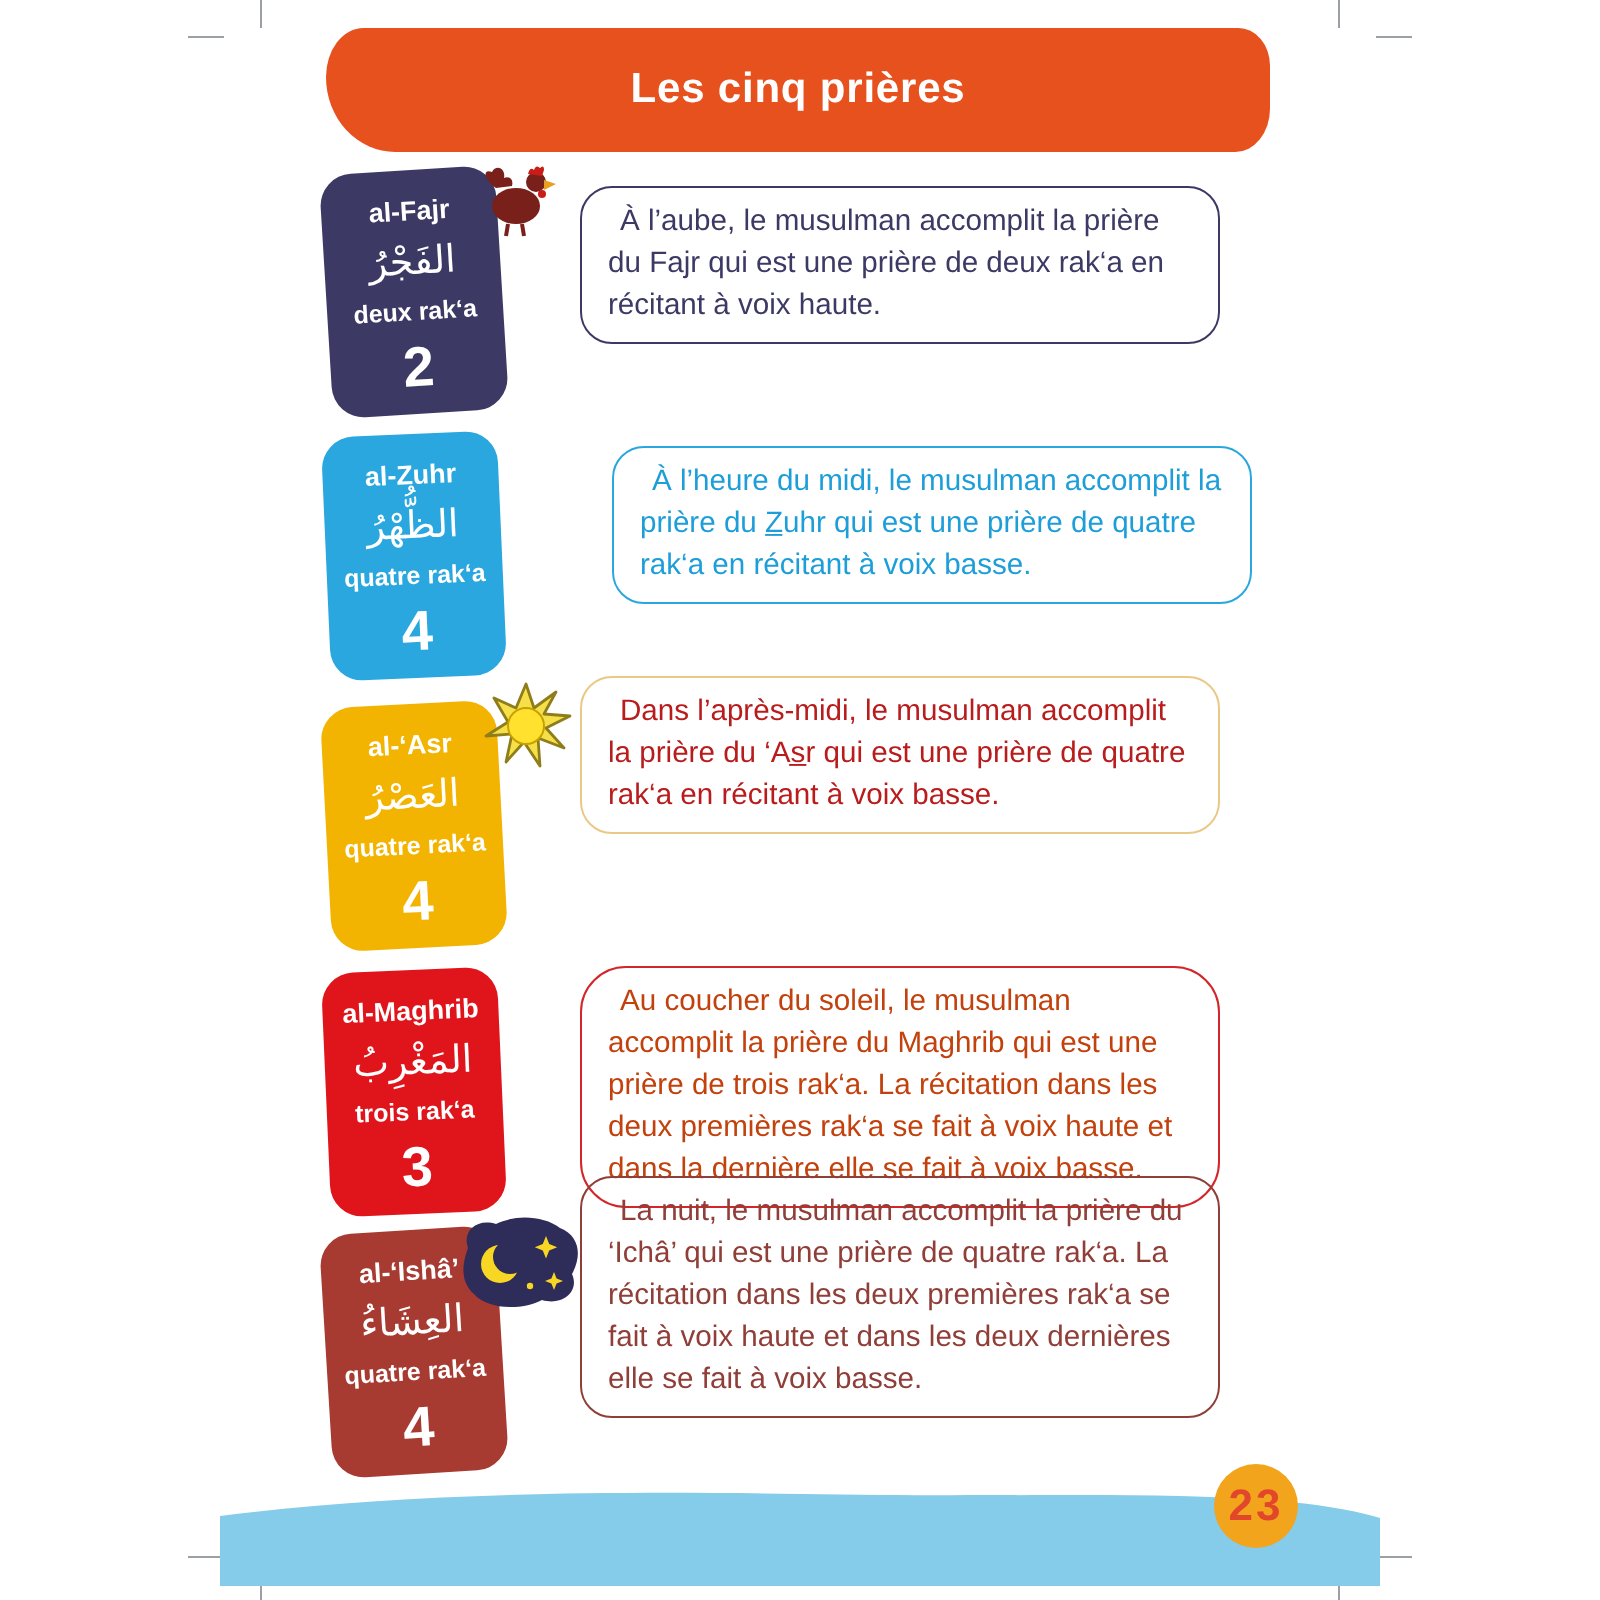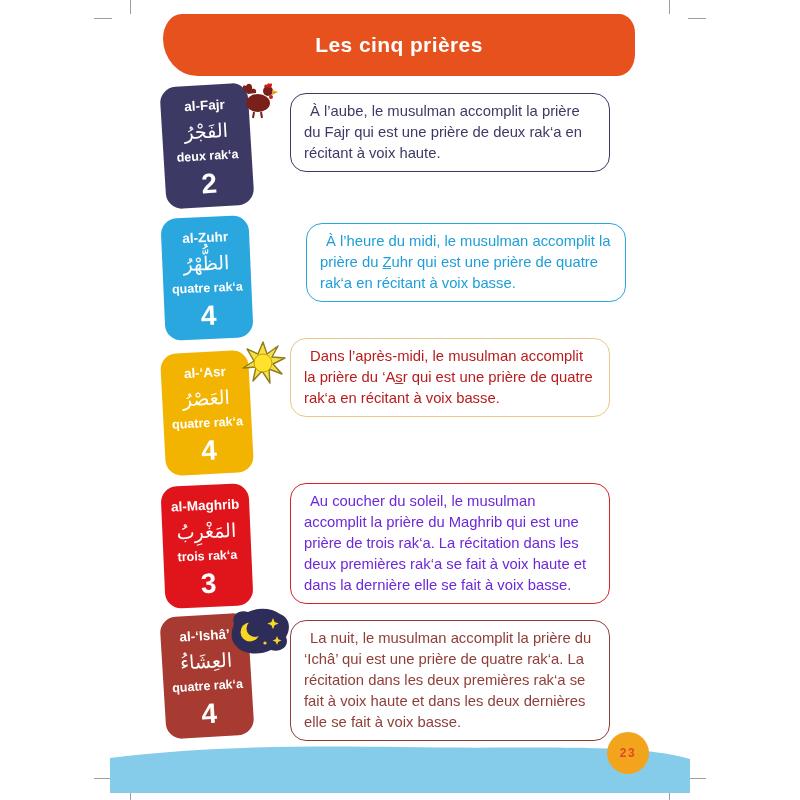--- a/index.html
+++ b/index.html
@@ -31,34 +31,34 @@
   .card.asr    {top:352px;background:#F2B400;transform:rotate(-3deg);}
   .card.maghrib{top:485px;background:#E0151B;transform:rotate(-2.5deg);}
   .card.isha   {top:615px;background:#A73A31;transform:rotate(-3.5deg);}
 
   
   .desc{position:absolute;left:290px;width:320px;box-sizing:border-box;border:1.6px solid;
     border-radius:16px;padding:7px 13px;font-size:14.8px;line-height:21px;text-indent:6px;}
   .desc.fajr   {top:93px; color:#3C3A64;border-color:#3C3A64;}
   .desc.zuhr   {top:223px;color:#1E9ED8;border-color:#2AA7DE;margin-left:16px;}
   .desc.asr    {top:338px;color:#b91c1c;border-color:#EAC886;}
-  .desc.maghrib{top:483px;color:#6d28d9;border-color:#D3262B;}
-  .desc.isha   {top:620px;color:#8F3E38;border-color:#8F3E38;}
+  .desc.maghrib{top:483px;color:#c2410c;border-color:#D3262B;border-radius:23px;}
+  .desc.isha   {top:588px;color:#8F3E38;border-color:#8F3E38;}
 
   
   .icon{position:absolute;display:block;line-height:0;}
   .icon-rooster{left:238px;top:80px;}
   .icon-sun{left:240px;top:340px;}
   .icon-night{left:228px;top:606px;}
 
   
   .wave{position:absolute;left:110px;top:742px;}
   .page-circle{position:absolute;left:607px;top:732px;width:42px;height:42px;border-radius:50%;
     background:#F3A41D;display:flex;align-items:center;justify-content:center;}
-  .page-number{color:#E2472B;font-weight:bold;font-size:12px;letter-spacing:1.5px;}
+  .page-number{color:#E2472B;font-weight:bold;font-size:22px;letter-spacing:1.5px;}
 </style>
 </head>
 <body>
 
 <div class="page">
 
   <div class="crop h" style="left:94px;top:18px;"></div>
   <div class="crop v" style="left:130px;top:0;"></div>
   <div class="crop h" style="left:688px;top:18px;"></div>
   <div class="crop v" style="left:669px;top:0;"></div>

